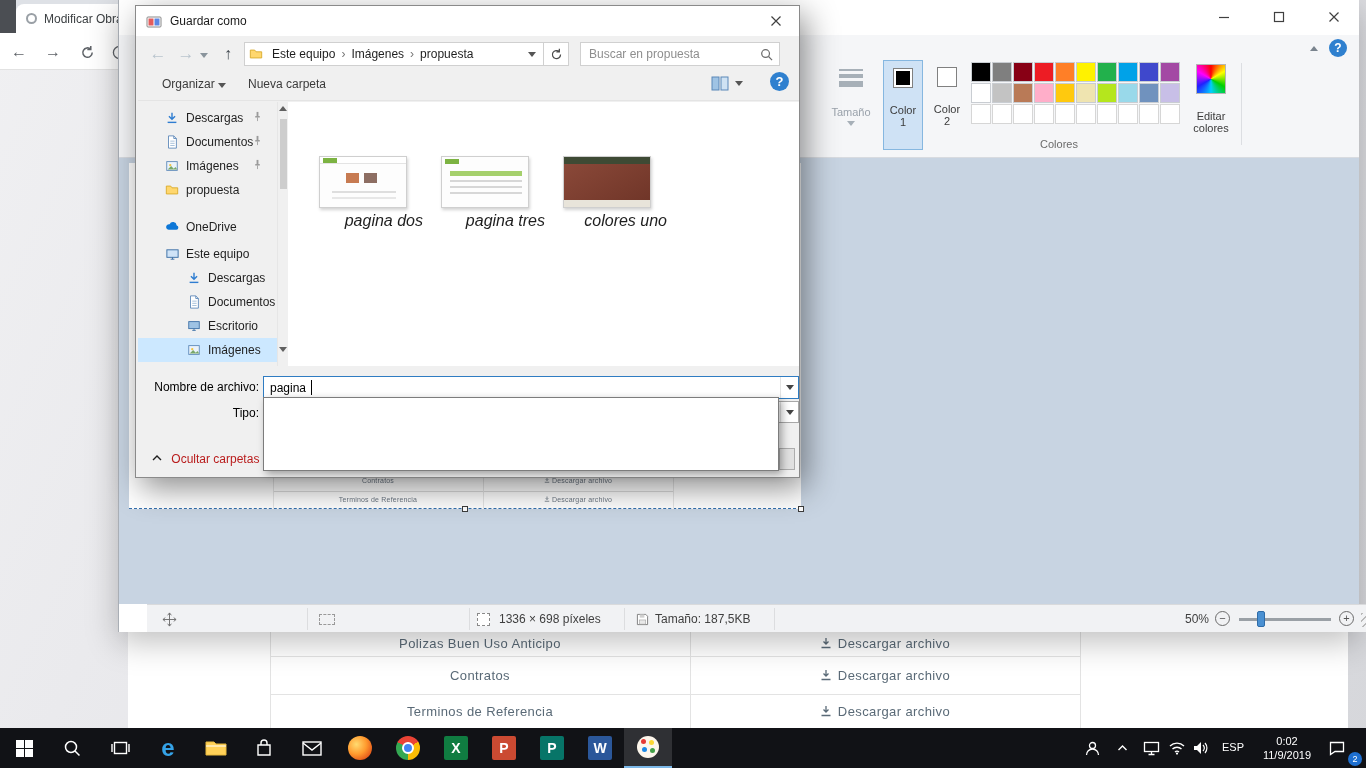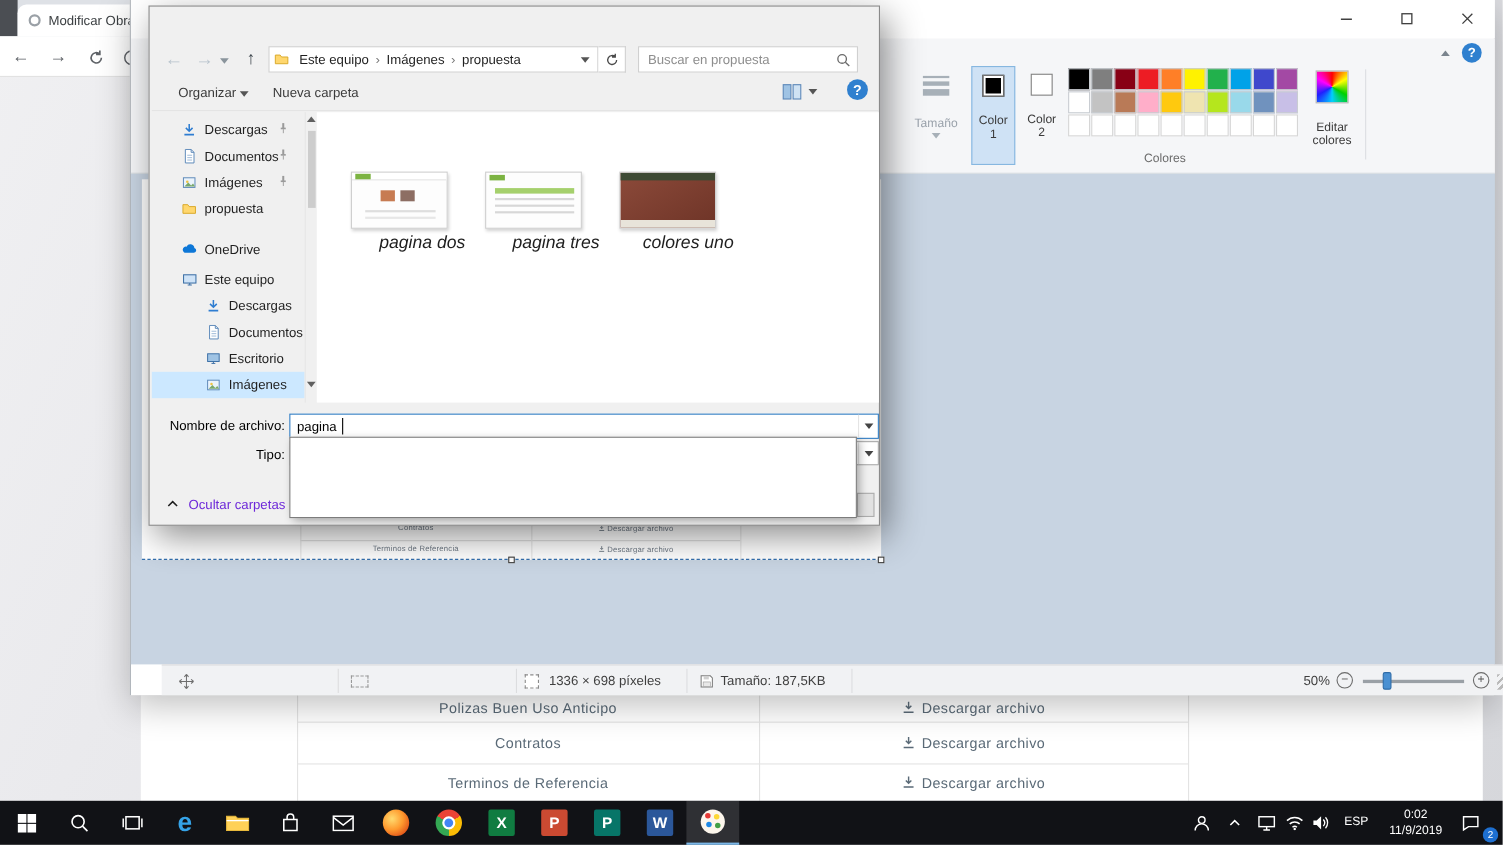--- a/index.html
+++ b/index.html
@@ -271,20 +271,35 @@
       <div class="w" style="left:1092px;top:13px;width:92px;height:3px;background:#9aa0a6;"></div>
       <div class="w" style="left:1110px;top:6px;width:8px;height:16px;background:#4a90d2;border:1px solid #2f6ca8;border-radius:2px;"></div>
       <div class="zoom-circle" style="left:1192px;top:6px;">+</div>
       <div class="w" style="left:1214px;top:8px;width:18px;height:14px;
         background:repeating-linear-gradient(135deg,#b9b9b9 0 2px,transparent 2px 5px);"></div>
     </div>
   </div>
 
   <div class="w dialog" style="left:135px;top:5px;width:665px;height:473px;z-index:50;">
 
+    <div class="dlg-title">
+      <div class="w ico" style="left:9px;top:7px;width:17px;height:17px;">
+        <svg width="16" height="16" viewBox="0 0 16 16">
+            <rect x="1" y="3" width="14" height="10" rx="1" fill="#fff" stroke="#888"></rect>
+            <rect x="2.5" y="4.5" width="5" height="7" fill="#e45c5c"></rect>
+            <rect x="8.5" y="4.5" width="5" height="7" fill="#5c86e4"></rect>
+          </svg>
+      </div>
+      <div class="w" style="left:34px;top:8px;font-size:12px;color:#1a1a1a;">Guardar como</div>
+      <div class="w ico" style="left:618px;top:1px;width:44px;height:28px;">
+        <svg width="12" height="12" viewBox="0 0 12 12">
+            <path d="M1.5 1.5l9 9M10.5 1.5l-9 9" stroke="#404040" stroke-width="1.2"></path>
+          </svg>
+      </div>
+    </div>
 
     <div class="w ico" style="left:12px;top:38px;width:20px;height:20px;color:#b9c4cd;font-size:17px;">←</div>
     <div class="w ico" style="left:40px;top:38px;width:20px;height:20px;color:#b9c4cd;font-size:17px;">→</div>
     <div class="w ico" style="left:62px;top:43px;width:12px;height:12px;">
         <span class="tri-down" style="border-top-color:#8a949c;"></span>
       </div>
     <div class="w ico" style="left:82px;top:38px;width:20px;height:20px;color:#3f474e;font-size:16px;">↑</div>
 
     <div class="addr" style="left:108px;top:36px;width:300px;height:24px;">
       <span class="ico" style="width:22px;">
@@ -490,21 +505,21 @@
     <div class="w" style="left:127px;top:395px;width:536px;height:22px;background:#fff;border:1px solid #a8a8a8;">
       <span class="combo-chev">
           <span class="tri-down" style="border-top-color:#444;"></span>
         </span>
     </div>
 
     <div class="w" style="left:643px;top:442px;width:16px;height:22px;background:#e1e1e1;border:1px solid #adadad;"></div>
 
     <div class="w" style="left:127px;top:391px;width:516px;height:74px;background:#fff;border:1px solid #7c7c7c;box-shadow:3px 3px 8px rgba(0,0,0,.35);"></div>
 
-    <div class="w" style="left:16px;top:446px;font-size:12px;color:#6d28d9;">
+    <div class="w" style="left:16px;top:446px;font-size:12px;color:#b91c1c;">
       <svg width="10" height="8" viewBox="0 0 10 8" style="vertical-align:1px;">
           <path d="M1 6l4-4 4 4" fill="none" stroke="#1f1f1f" stroke-width="1.4"></path>
         </svg>
       <span style="margin-left:6px;">Ocultar carpetas</span>
     </div>
   </div>
 
   <div class="w taskbar" style="left:0;top:728px;width:1366px;height:40px;">
     <div class="tb-slot" style="left:0;">
       <svg width="17" height="17" viewBox="0 0 17 17">

